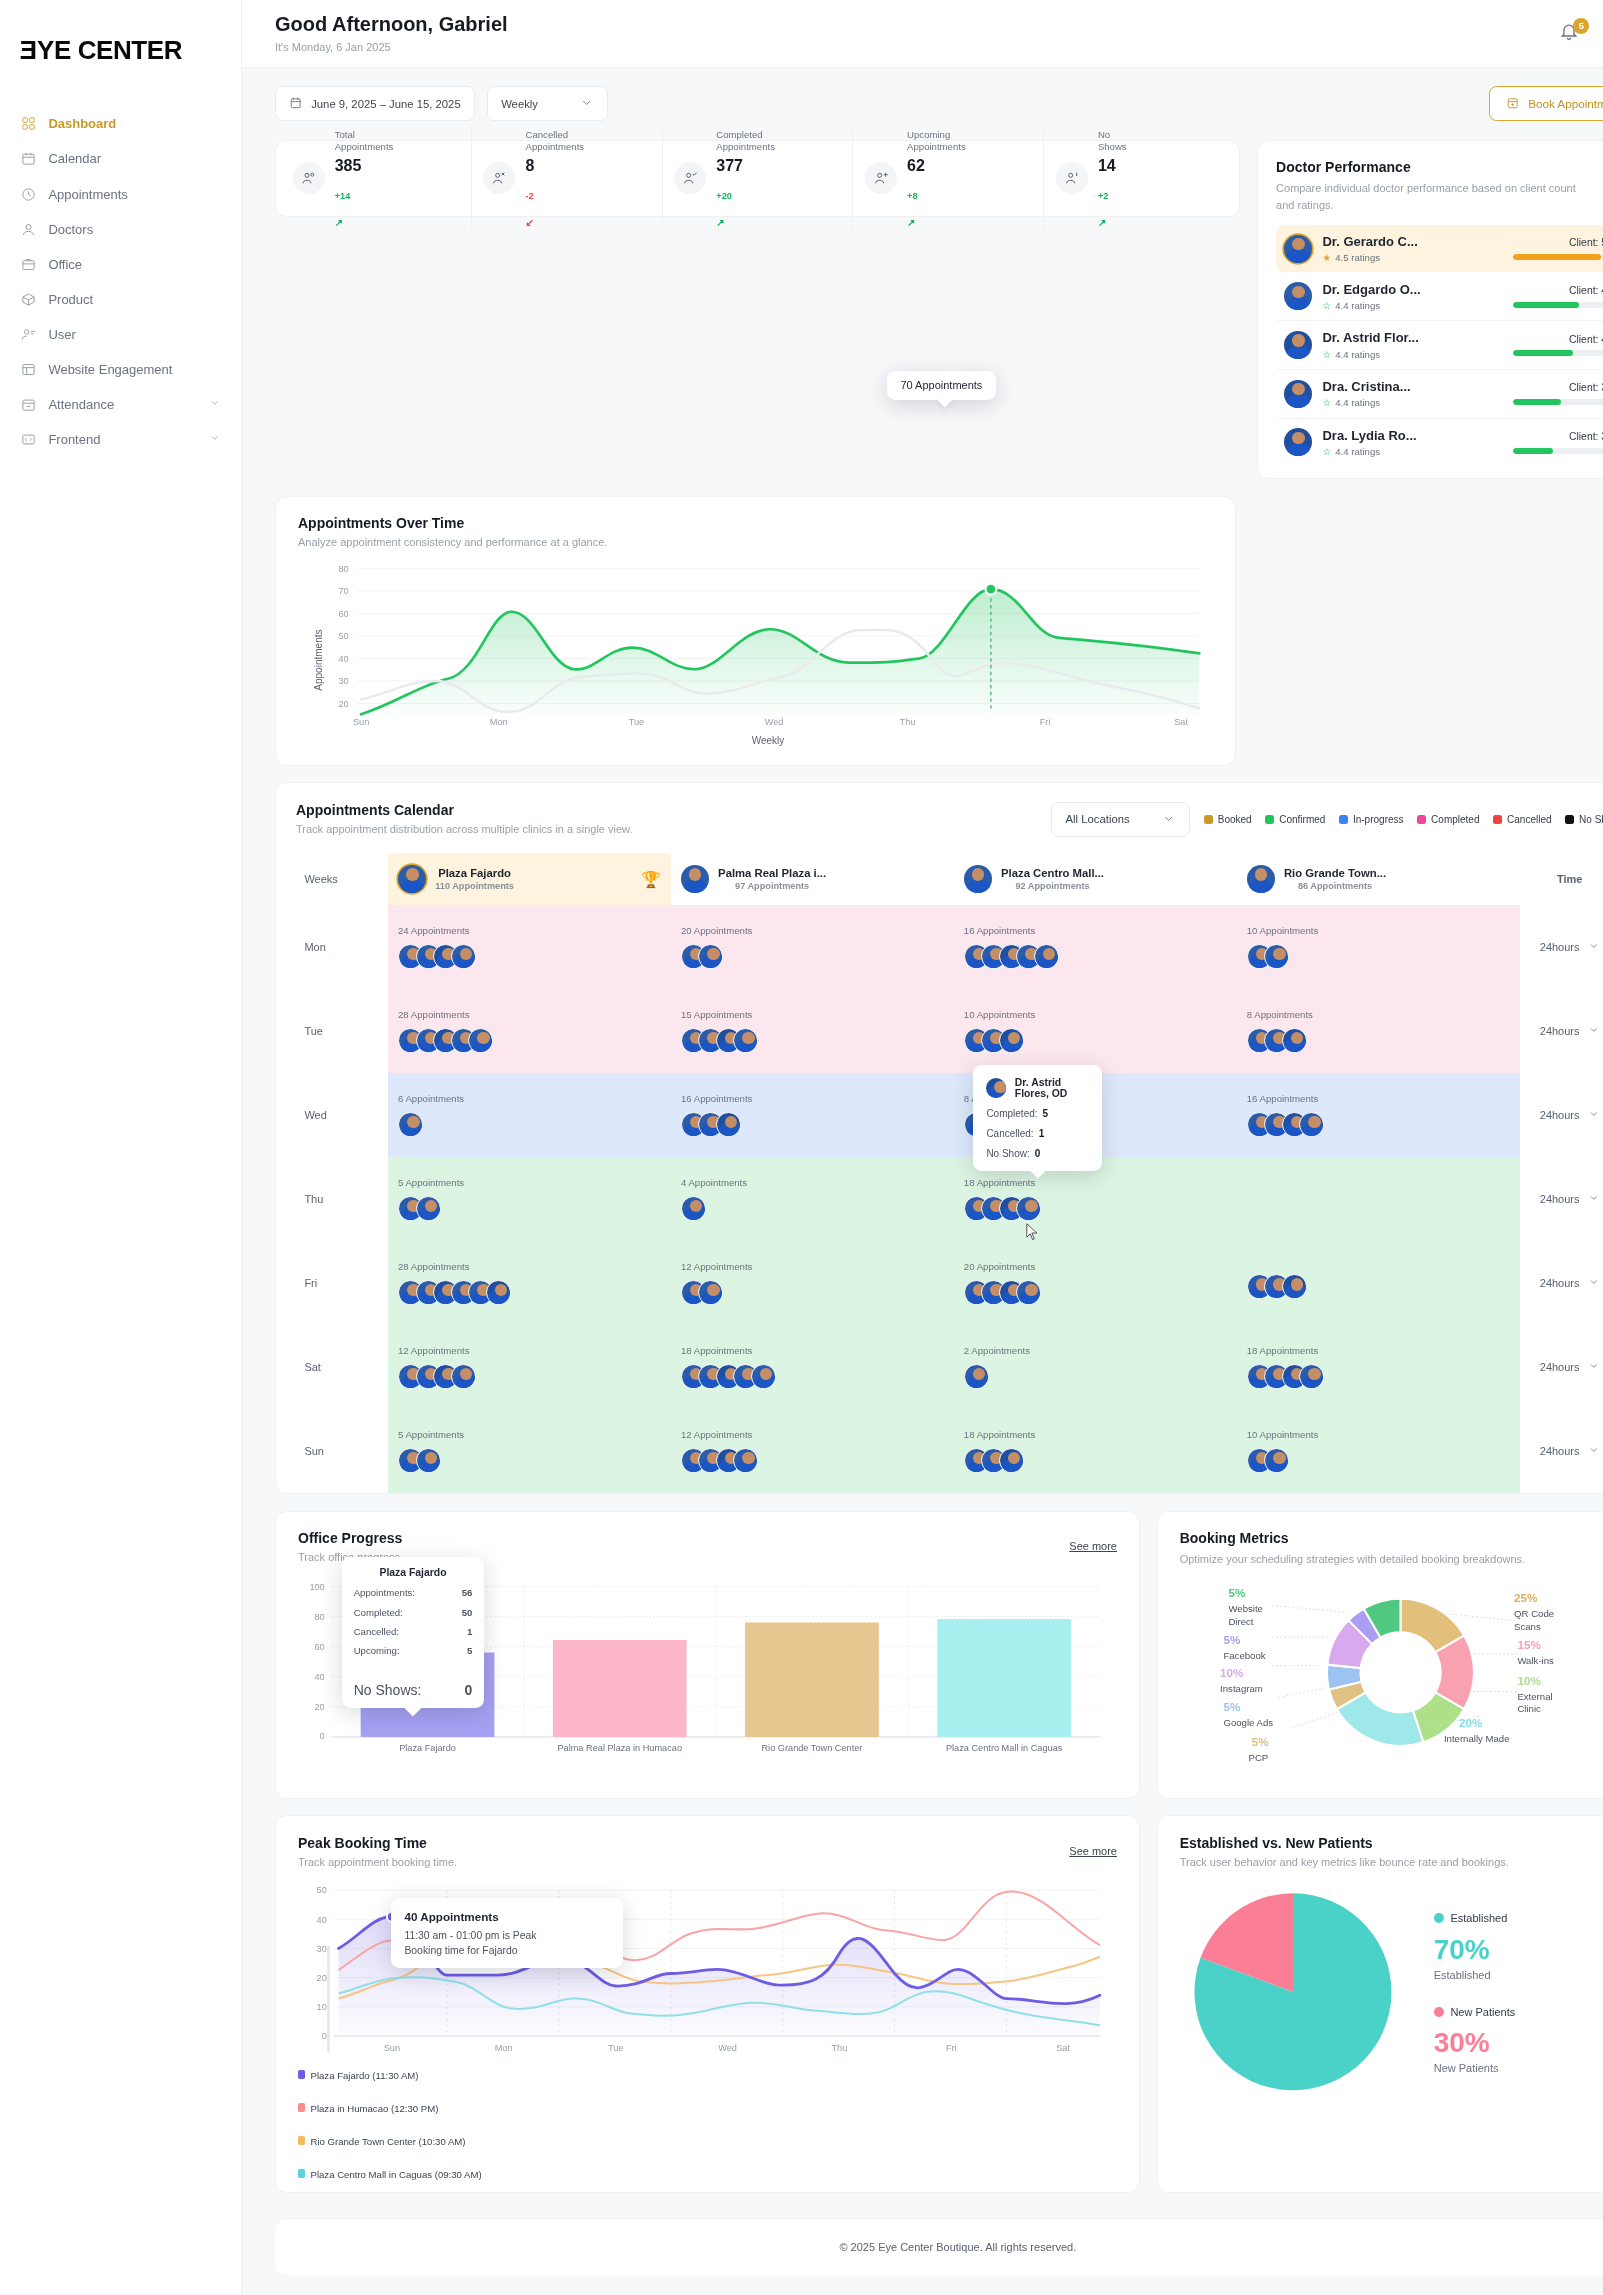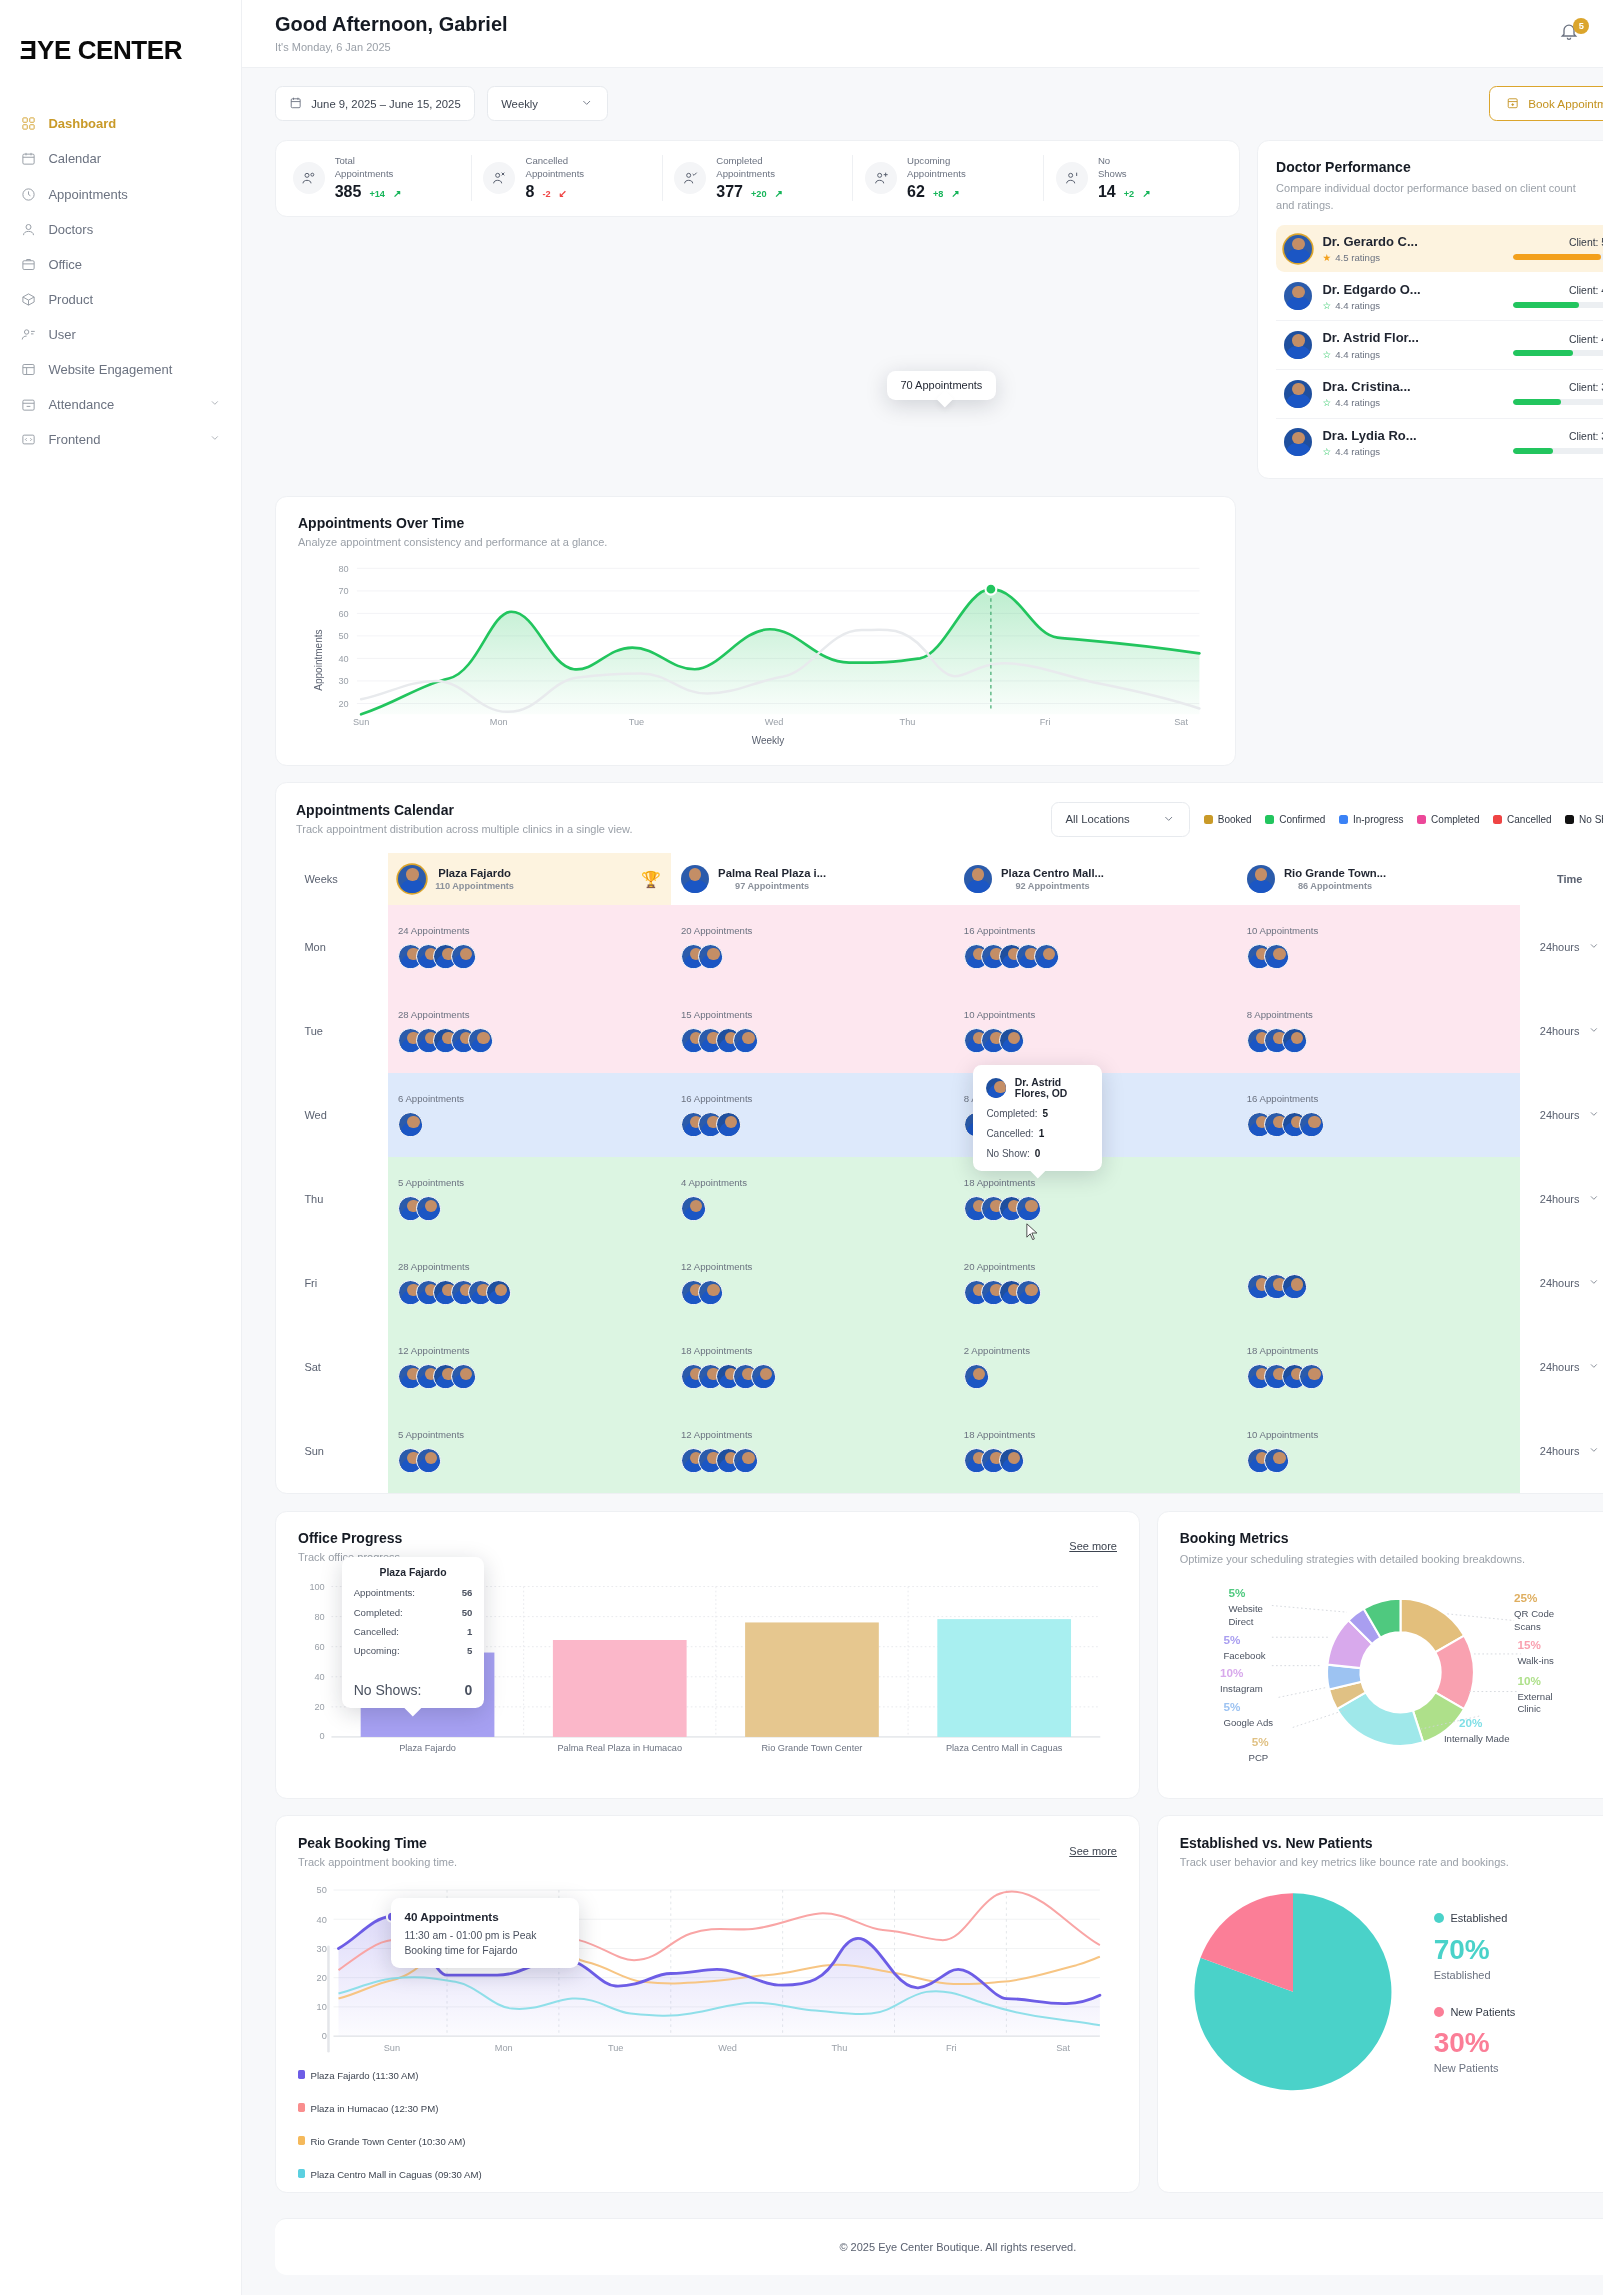--- a/index.html
+++ b/index.html
@@ -53,21 +53,21 @@
   .see-more { font-size: 11px; color: #3d4450; text-decoration: underline; cursor: pointer; }
 
   
   .row1 { display: flex; gap: 16.7px; }
   .stats { flex: 1 1 auto; width: 961px; height: 77px; display: flex; align-items: center; padding: 0 5px; }
   .stat { flex: 1; display: flex; align-items: center; gap: 10px; padding: 0 11.7px; border-right: 0.8px solid #eef0f3; }
   .stat:last-child { border-right: none; }
   .stat-ico { width: 32px; height: 32px; border-radius: 50%; background: #f4f5f7; display: flex; align-items: center; justify-content: center; flex: 0 0 32px; }
   .stat-ico svg { width: 16px; height: 16px; stroke: #5a6170; fill: none; stroke-width: 1.5; }
   .stat-lab { font-size: 9.6px; color: #6b7280; line-height: 1.35; }
-  .stat-val { font-size: 16px; font-weight: 700; color: #151a23; margin-top: 2.5px; display: flex; align-items: baseline; gap: 8px; }
+  .stat-val { font-size: 16px; font-weight: 700; color: #151a23; margin-top: 2.5px; display: flex; align-items: baseline; gap: 16px; flex-direction: column; }
   .delta { font-size: 9.2px; font-weight: 600; }
   .delta.up { color: #17b55a; }
   .delta.dn { color: #ef4444; }
 
   
   .docperf { width: 384px; flex: 0 0 384px; padding: 18.4px 18.4px 11.7px 18.4px; }
   .doc-row { display: flex; align-items: center; gap: 10px; padding: 9.2px 8.4px; border-bottom: 0.8px solid #f1f2f5; }
   .doc-row.top { background: #fdf3df; border-radius: 8.4px; border-bottom: none; }
   .doc-pic { width: 28px; height: 28px; border-radius: 50%; flex: 0 0 28px; background: #2b5bab; position: relative; overflow: hidden; }
   .doc-pic::after { content: ""; position: absolute; width: 12.5px; height: 12.5px; border-radius: 50%; background: #c48e66; left: 8px; top: 3.3px; }
@@ -1102,21 +1102,21 @@
                 <text x="782" y="205">Fri</text>
                 <text x="916" y="205">Sat</text>
             </g>
           </svg>
           <div class="pk-legend">
             <span><i class="sq" style="background:#6d5de6"></i><span>Plaza Fajardo (11:30 AM)</span></span>
             <span><i class="sq" style="background:#f98e8e"></i><span>Plaza in Humacao (12:30 PM)</span></span>
             <span><i class="sq" style="background:#f5b95b"></i><span>Rio Grande Town Center (10:30 AM)</span></span>
             <span><i class="sq" style="background:#5bd0e0"></i><span>Plaza Centro Mall in Caguas (09:30 AM)</span></span>
           </div>
-          <div class="tooltip" style="left:391px;top:1898px;width:188px">
+          <div class="tooltip" style="left:391px;top:1898px;width:232px">
             <div style="font-size:11.7px;font-weight:600;color:#1f2430">40 Appointments</div>
             <div style="font-size:10.4px;color:#4b5260;margin-top:7.5px">11:30 am - 01:00 pm is Peak</div>
             <div style="font-size:10.4px;color:#4b5260;margin-top:4.2px">Booking time for Fajardo</div>
           </div>
         </div>
 
         <div class="card estab">
           <div class="card-title">Established vs. New Patients</div>
           <div class="card-sub">Track user behavior and key metrics like bounce rate and bookings.</div>
           <div style="display:flex;align-items:center;margin-top:16.7px">

